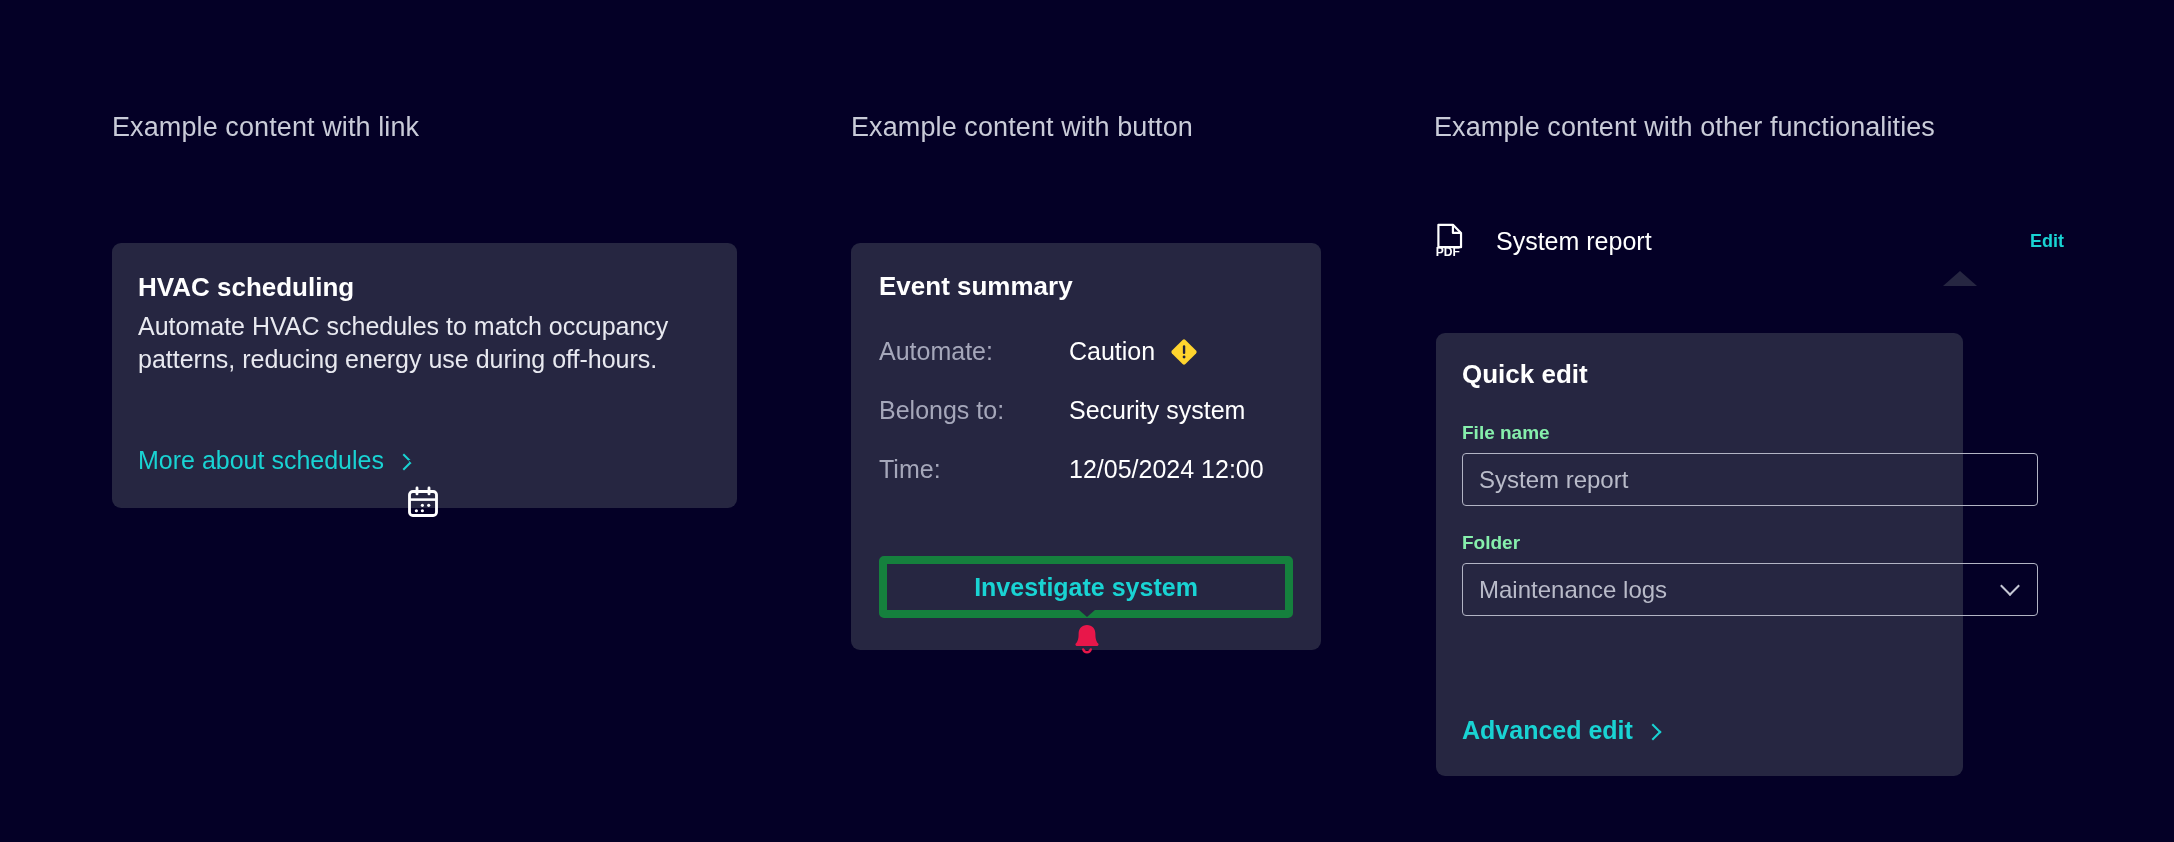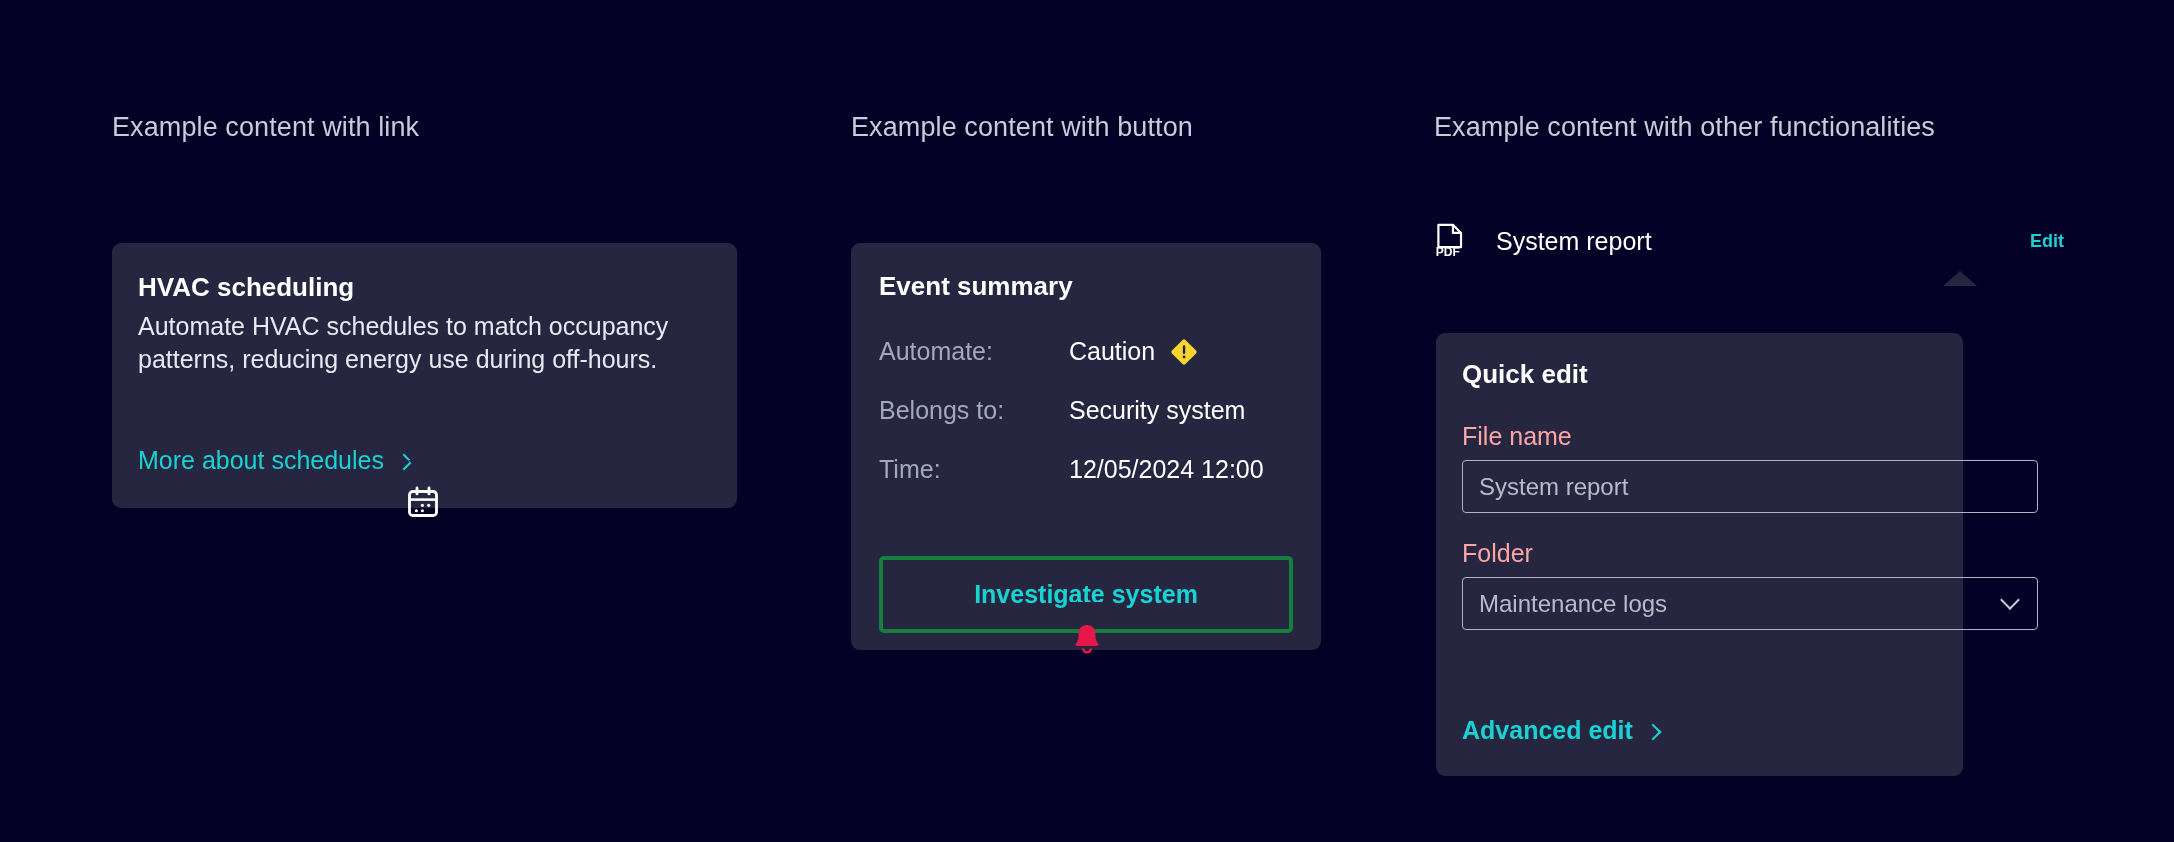--- a/index.html
+++ b/index.html
@@ -152,23 +152,23 @@
     width: 30px;
     height: 30px;
     position: relative;
     top: 1px;
   }
   #btn-investigate {
     position: absolute;
     left: 28px;
     top: 313px;
     width: 414px;
-    height: 77px;
+    height: 62px;
     background: transparent;
-    border: 4px solid #15803d;
+    border: 8px solid #15803d;
     border-radius: 5px;
     color: #19d3d3;
     font-size: 25px;
     font-weight: bold;
     font-family: "Liberation Sans", sans-serif;
     cursor: pointer;
   }
   #bell-icon {
     position: absolute;
     left: 1068px;
@@ -212,24 +212,25 @@
     height: 443px;
     padding: 26px 26px 0 26px;
   }
   #card-quickedit .card-title {
     color: #ffffff;
     font-size: 26px;
     font-weight: bold;
     margin: 0 0 32px 0;
   }
   .field-label {
-    color: #fca5a5;
-    font-size: 25px;
+    color: #86efac;
+    font-size: 19px;
     margin-bottom: 9px;
     display: block;
+    font-weight: bold;
   }
   .field-box {
     box-sizing: border-box;
     width: 576px;
     height: 53px;
     border: 1.6px solid #b2b4c4;
     border-radius: 4px;
     background: transparent;
     color: #b9bbc9;
     font-size: 24px;

